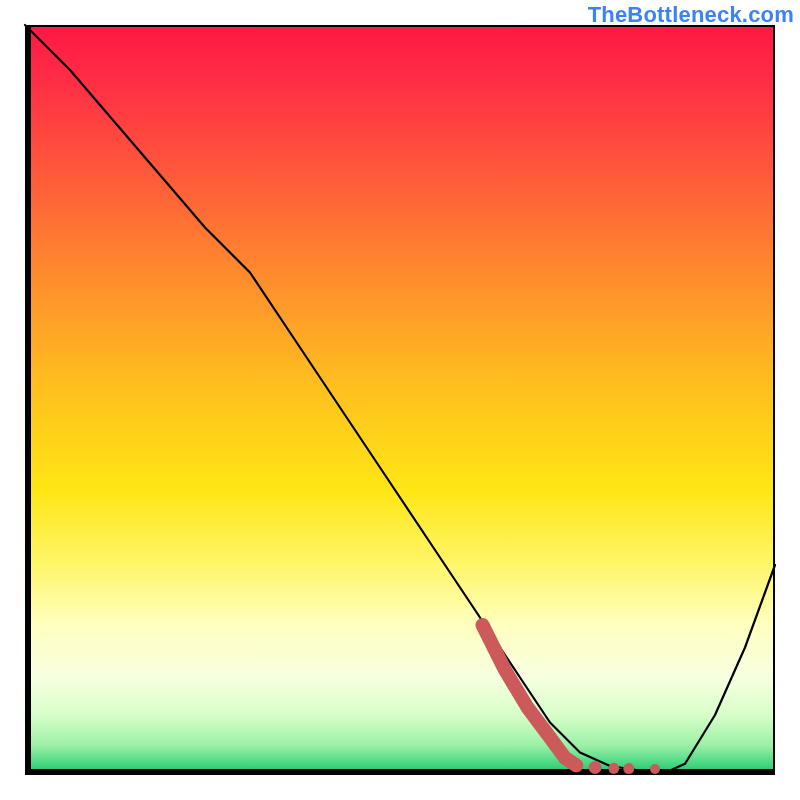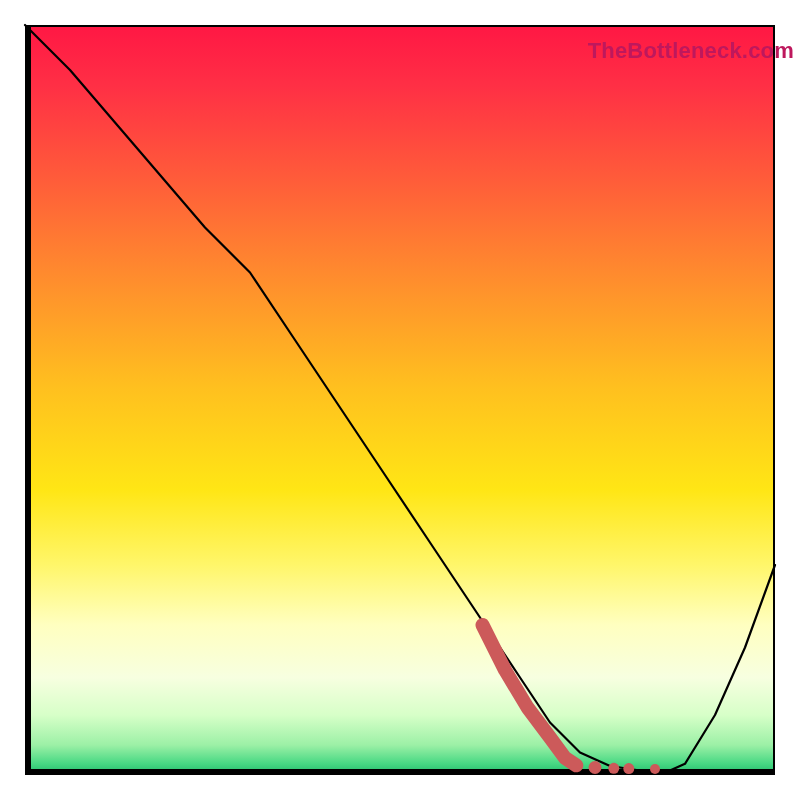--- a/index.html
+++ b/index.html
@@ -14,24 +14,23 @@
     position: relative;
     width: 800px;
     height: 800px;
   }
   .watermark {
     position: absolute;
     top: 2px;
     right: 6px;
     font-size: 22px;
     font-weight: 600;
-    color: #be185d;
+    color: #3b82f6;
     letter-spacing: 0.2px;
     z-index: 5;
-    margin-top: 36px;
   }
   
   .plot-frame {
     position: absolute;
     left: 25px;
     top: 25px;
     width: 750px;
     height: 750px;
   }
   .gradient-bg {

